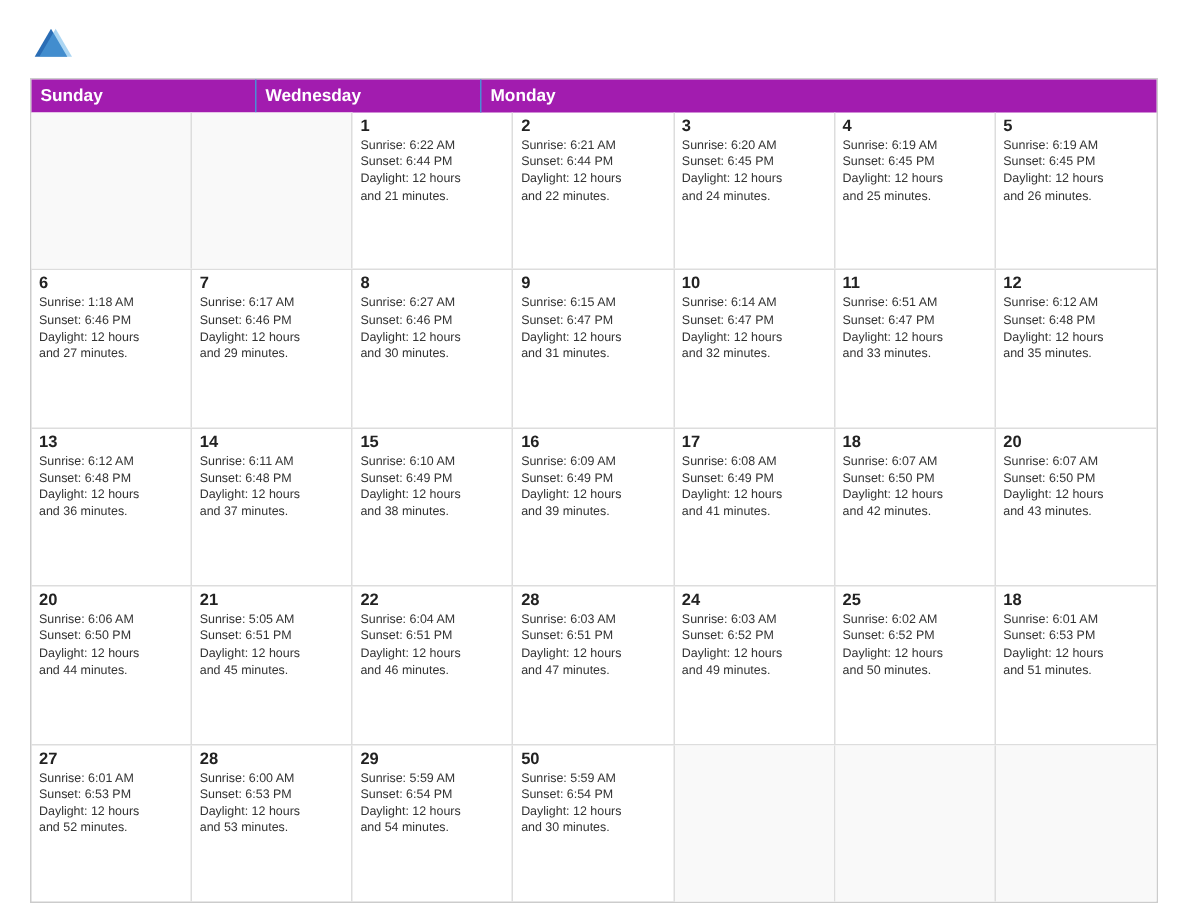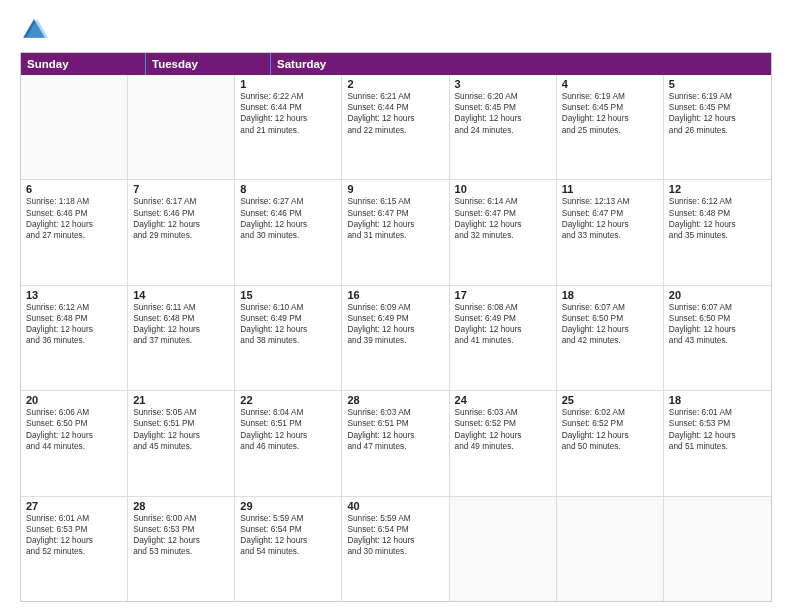--- a/index.html
+++ b/index.html
@@ -54,22 +54,22 @@
       color: #444;
     }
     .calendar {
       flex: 1;
       display: flex;
       flex-direction: column;
       border: 1px solid #ccc;
     }
     .cal-header {
       display: grid;
-      grid-template-columns: repeat(6, 1fr);
-      background: #701a75;
+      grid-template-columns: repeat(5, 1fr);
+      background: #a21caf;
     }
     .cal-header-cell {
       color: #fff;
       font-size: 11.5px;
       font-weight: bold;
       padding: 5px 6px;
       text-align: left;
       border-right: 1px solid #4a8dd5;
     }
     .cal-header-cell:last-child { border-right: none; }
@@ -127,22 +127,22 @@
     </div>
     <div class="title-block">
       <div class="month-title"></div>
       <div class="location"></div>
     </div>
   </div>
 
   <div class="calendar">
     <div class="cal-header">
     <div class="cal-header-cell">Sunday</div>
-        <div class="cal-header-cell">Tuesday</div>
-        <div class="cal-header-cell">Saturday</div>
+        <div class="cal-header-cell">Wednesday</div>
+        <div class="cal-header-cell">Monday</div>
       </div>
     <div class="cal-body">
     <div class="cal-row">
           <div class="cal-cell empty"></div>
           <div class="cal-cell empty"></div>
           <div class="cal-cell">
             <span class="day-num">1</span>
             <span class="cell-line">Sunrise: 6:22 AM</span>
             <span class="cell-line">Sunset: 6:44 PM</span>
             <span class="cell-line">Daylight: 12 hours</span>
@@ -208,21 +208,21 @@
           </div>
           <div class="cal-cell">
             <span class="day-num">10</span>
             <span class="cell-line">Sunrise: 6:14 AM</span>
             <span class="cell-line">Sunset: 6:47 PM</span>
             <span class="cell-line">Daylight: 12 hours</span>
             <span class="cell-line">and 32 minutes.</span>
           </div>
           <div class="cal-cell">
             <span class="day-num">11</span>
-            <span class="cell-line">Sunrise: 12:13 AM</span>
+            <span class="cell-line">Sunrise: 6:51 AM</span>
             <span class="cell-line">Sunset: 6:47 PM</span>
             <span class="cell-line">Daylight: 12 hours</span>
             <span class="cell-line">and 33 minutes.</span>
           </div>
           <div class="cal-cell">
             <span class="day-num">12</span>
             <span class="cell-line">Sunrise: 6:12 AM</span>
             <span class="cell-line">Sunset: 6:48 PM</span>
             <span class="cell-line">Daylight: 12 hours</span>
             <span class="cell-line">and 35 minutes.</span>
@@ -346,21 +346,21 @@
             <span class="cell-line">and 53 minutes.</span>
           </div>
           <div class="cal-cell">
             <span class="day-num">29</span>
             <span class="cell-line">Sunrise: 5:59 AM</span>
             <span class="cell-line">Sunset: 6:54 PM</span>
             <span class="cell-line">Daylight: 12 hours</span>
             <span class="cell-line">and 54 minutes.</span>
           </div>
           <div class="cal-cell">
-            <span class="day-num">40</span>
+            <span class="day-num">50</span>
             <span class="cell-line">Sunrise: 5:59 AM</span>
             <span class="cell-line">Sunset: 6:54 PM</span>
             <span class="cell-line">Daylight: 12 hours</span>
             <span class="cell-line">and 30 minutes.</span>
           </div>
           <div class="cal-cell empty"></div>
           <div class="cal-cell empty"></div>
           <div class="cal-cell empty"></div>
         </div>
       </div>

